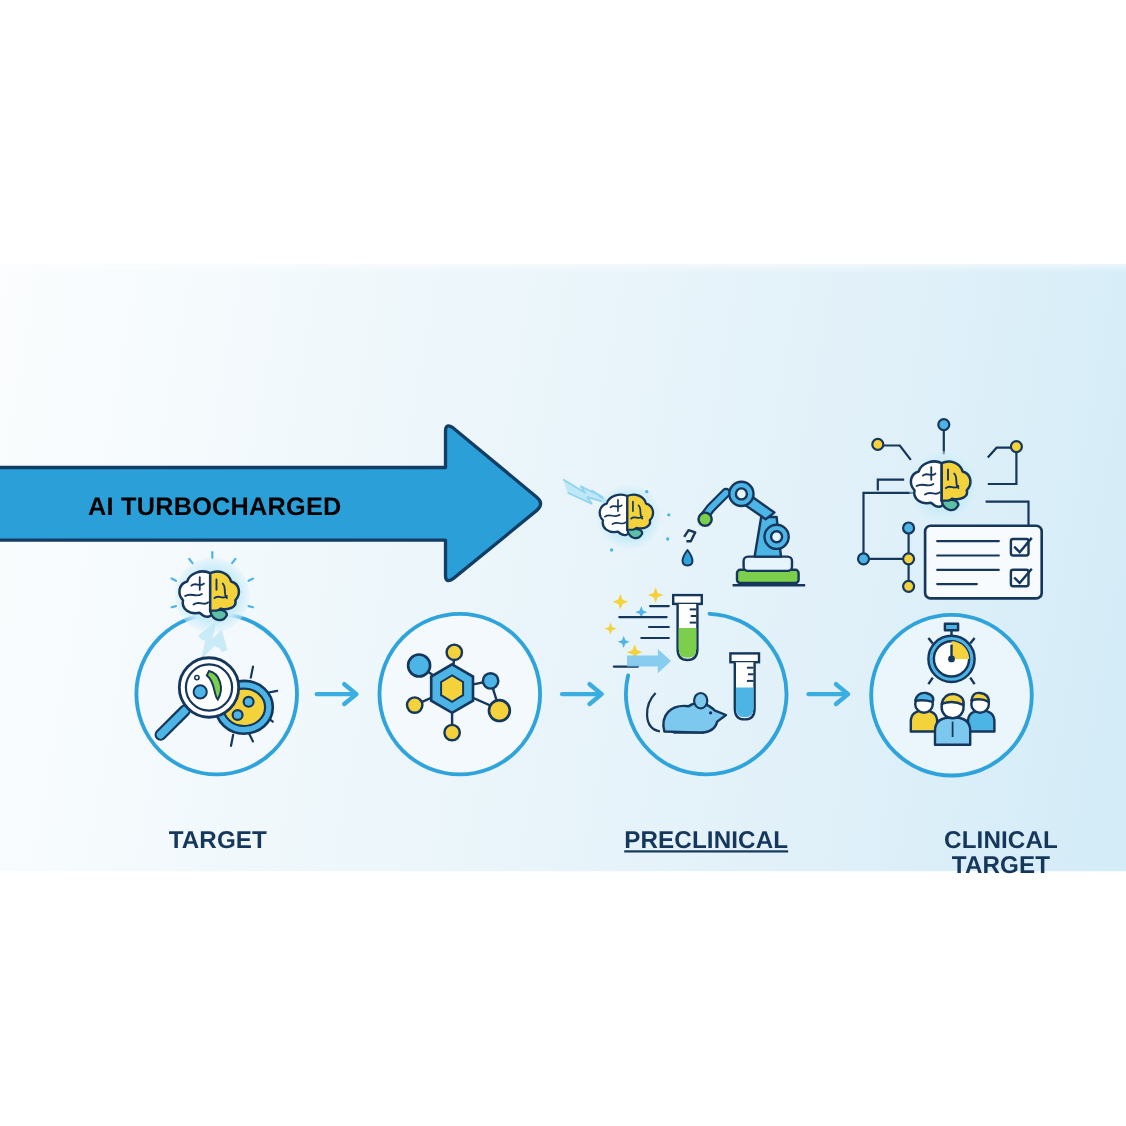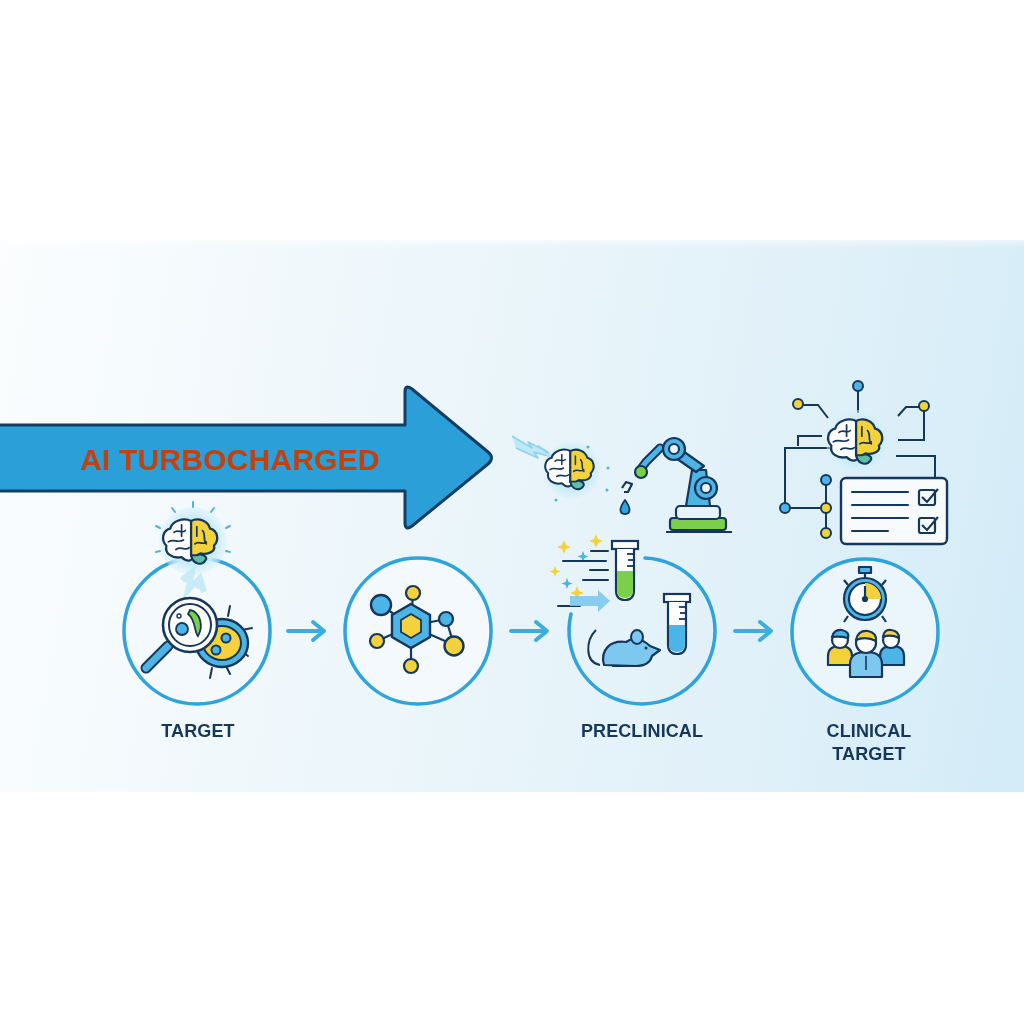--- a/index.html
+++ b/index.html
@@ -12,26 +12,27 @@
     position: absolute; left: 0; top: 240px; width: 1024px; height: 552px;
     background: linear-gradient(100deg, #fbfdfe 0%, #eef7fb 35%, #e2f1f9 70%, #d3ecf8 100%);
   }
   .band-fade-top {
     position: absolute; left: 0; top: 232px; width: 1024px; height: 16px;
     background: linear-gradient(#ffffff, rgba(255,255,255,0));
   }
   svg.scene { position: absolute; left: 0; top: 0; }
   .banner-text {
     position: absolute; left: 80px; top: 438px; height: 44px; line-height: 44px;
-    color: #c2410c; font-weight: 700; font-size: 30px; letter-spacing: 0.2px;
+    color: #000000; font-weight: 700; font-size: 23px; letter-spacing: 0.2px;
   }
   .stage-label {
     position: absolute; width: 220px; text-align: center;
-    color: #16375c; font-weight: 700; font-size: 18px; line-height: 23px;
+    color: #16375c; font-weight: 700; font-size: 22px; line-height: 23px;
     letter-spacing: 0.1px;
+    margin-top: 32px;
   }
 </style>
 </head>
 <body>
 
 <div class="band"></div>
 <div class="band-fade-top"></div>
 
 <svg class="scene" width="1024" height="1024" viewBox="0 0 1024 1024">
   <defs>
@@ -274,19 +275,19 @@
   </g>
 </svg>
 
 <div class="banner-text">AI TURBOCHARGED</div>
 
 <div class="stage-label" style="left:88px; top:720px;">
   <div>TARGET</div>
 </div>
 <div class="stage-label" style="left:312px; top:720px;">
 </div>
-<div class="stage-label" style="left:532px; top:720px;">
+<div class="stage-label" style="left:532px; top:720px;text-decoration:underline;">
   <div>PRECLINICAL</div>
 </div>
-<div class="stage-label" style="left:759px; top:720px;">
+<div class="stage-label" style="left:800px; top:720px;">
   <div>CLINICAL</div>
   <div>TARGET</div>
 </div>
 
 </body></html>

